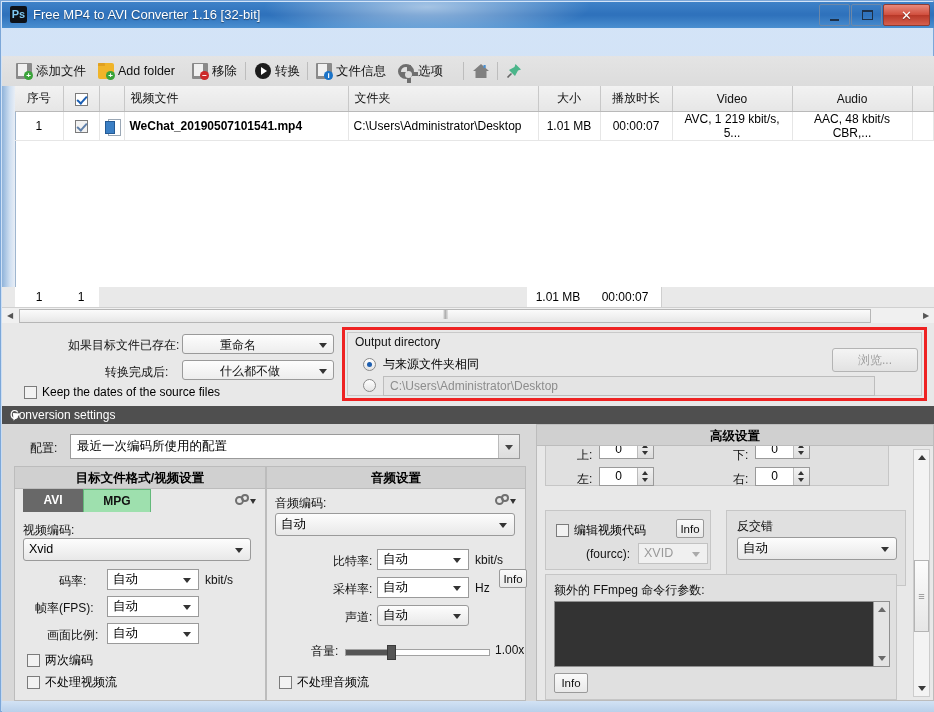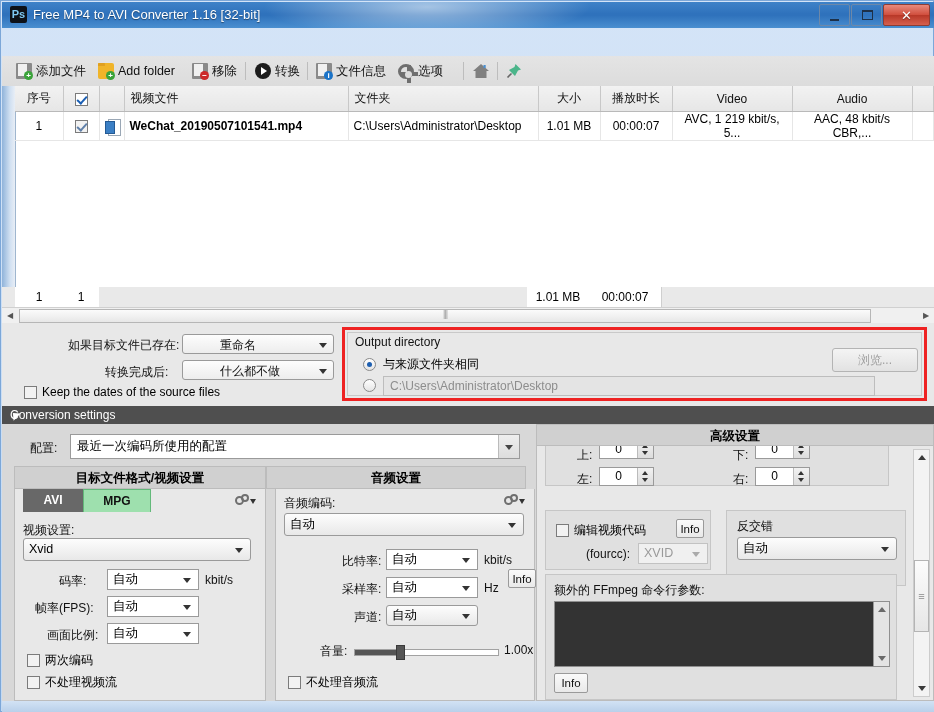--- a/index.html
+++ b/index.html
@@ -372,21 +372,21 @@
     <div class="colbody" style="left:12px;width:252px;height:212px">
       <div style="position:relative;height:100%">
         <div class="ftab active" style="left:8px;width:60px">AVI</div>
         <div class="ftab green" style="left:68px;width:68px">MPG</div>
         <div class="minigear" style="left:220px;top:5px">
           <span class="g1"></span>
             <span class="g2"></span>
             <span class="ar"></span>
         </div>
 
-        <div class="lbl" style="left:8px;top:33px">视频设置:</div>
+        <div class="lbl" style="left:8px;top:33px">视频编码:</div>
         <div class="inbox g3d" style="left:8px;top:49px;width:228px;height:23px">
           <span class="v" style="line-height:21px">Xvid</span>
           <span class="arw" style="top:9px"></span>
         </div>
 
         <div class="lbl" style="left:44px;top:84px">码率:</div>
         <div class="inbox" style="left:92px;top:80px;width:92px">
           <span class="v">自动</span>
           <span class="arw"></span>
         </div>
@@ -408,21 +408,21 @@
           <span class="cb grayed"></span>
           <span>两次编码</span>
         </div>
         <div class="cbrow" style="left:12px;top:185px">
           <span class="cb grayed"></span>
           <span>不处理视频流</span>
         </div>
       </div>
     </div>
 
-    <div class="colbody" style="left:273px;width:260px;height:212px">
+    <div class="colbody" style="left:264px;width:260px;height:212px">
       <div style="position:relative;height:100%">
         <div class="lbl" style="left:8px;top:6px">音频编码:</div>
         <div class="minigear" style="left:228px;top:5px">
           <span class="g1"></span>
             <span class="g2"></span>
             <span class="ar"></span>
         </div>
 
         <div class="inbox g3d" style="left:8px;top:24px;width:240px;height:23px">
           <span class="v" style="line-height:21px">自动</span>

